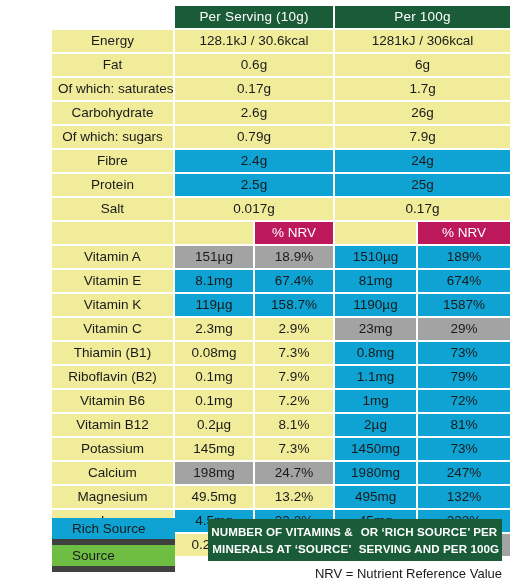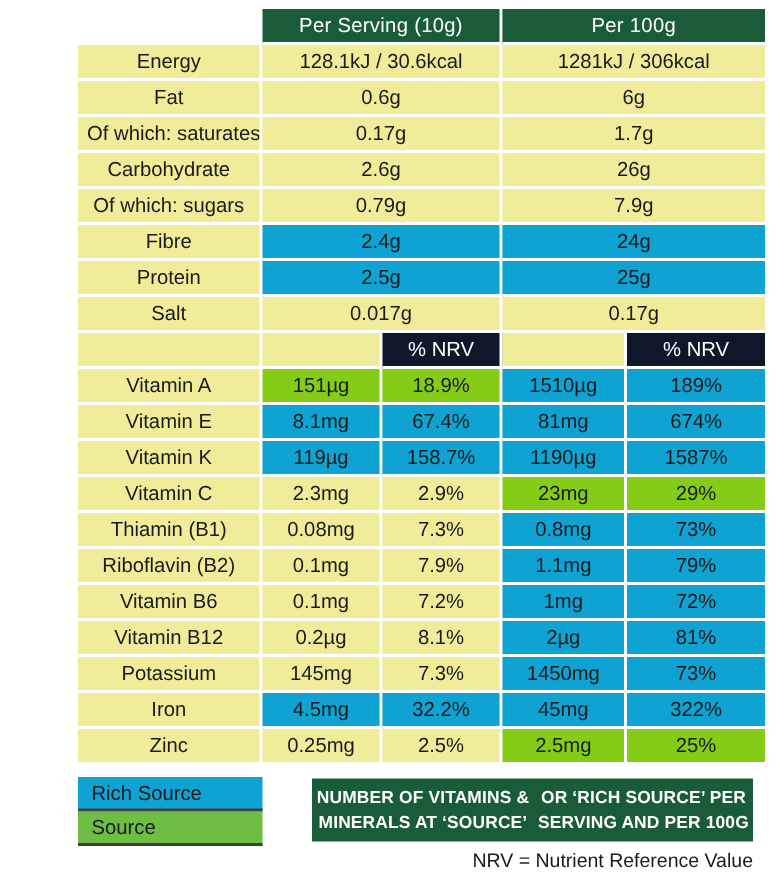--- a/index.html
+++ b/index.html
@@ -37,42 +37,42 @@
     border-right:2px solid #ffffff;
     border-bottom:2px solid #ffffff;
     white-space:nowrap;
     overflow:hidden;
   }
   table.nutri td:last-child, table.nutri th:last-child{border-right:none;margin-top:28px;}
 
   
   .f-yellow{background:#f0ec9a;}
   .f-blue{background:#0fa3d4;}
-  .f-green{background:#84cc16;}
+  .f-green{background:#a3a3a3;}
   .f-none{background:transparent;border-right-color:transparent;}
 
   .lbl{text-align:left;padding-left:9px;background:#f0ec9a;}
 
   th.hdr{
     background:#1a5c38;color:#ffffff;
     font-weight:700;font-size:14px;
     letter-spacing:.2px;
   }
   td.nrv{
-    background:#0f172a;color:#ffffff;
+    background:#be185d;color:#ffffff;
     font-size:13px;
   }
 
   
   .legend{position:absolute;left:52px;top:518px;width:123px;}
   .legend .sw{
     height:21px;line-height:21px;
-    padding-left:9px;
+    padding-left:20px;
     font-size:13.5px;
-    border-bottom:2px solid #404040;
+    border-bottom:6px solid #404040;
   }
   .legend .sw.rich{background:#0fa3d4;}
   .legend .sw.src{background:#6fbe44;}
 
   
   .callout{
     position:absolute;left:208px;top:519px;
     width:294px;height:42px;
     background:#1a5c38;color:#ffffff;
     font-size:11.6px;font-weight:700;
@@ -215,20 +215,34 @@
           <td class="f-blue">81%</td>
         </tr>
         <tr>
           <td class="lbl">Potassium</td>
           <td class="f-yellow">145mg</td>
           <td class="f-yellow">7.3%</td>
           <td class="f-blue">1450mg</td>
           <td class="f-blue">73%</td>
         </tr>
         <tr>
+          <td class="lbl">Calcium</td>
+          <td class="f-green">198mg</td>
+          <td class="f-green">24.7%</td>
+          <td class="f-blue">1980mg</td>
+          <td class="f-blue">247%</td>
+        </tr>
+        <tr>
+          <td class="lbl">Magnesium</td>
+          <td class="f-yellow">49.5mg</td>
+          <td class="f-yellow">13.2%</td>
+          <td class="f-blue">495mg</td>
+          <td class="f-blue">132%</td>
+        </tr>
+        <tr>
           <td class="lbl">Iron</td>
           <td class="f-blue">4.5mg</td>
           <td class="f-blue">32.2%</td>
           <td class="f-blue">45mg</td>
           <td class="f-blue">322%</td>
         </tr>
         <tr>
           <td class="lbl">Zinc</td>
           <td class="f-yellow">0.25mg</td>
           <td class="f-yellow">2.5%</td>

